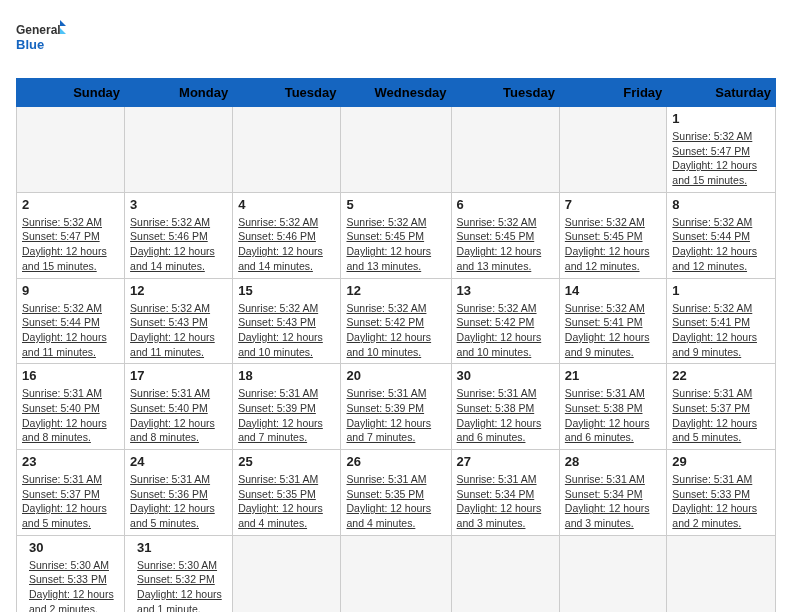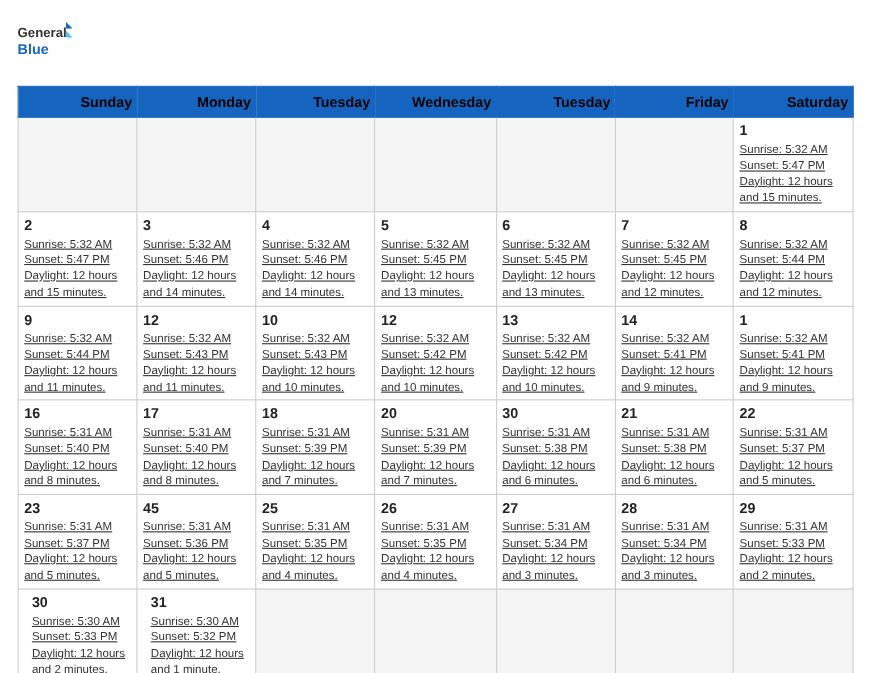--- a/index.html
+++ b/index.html
@@ -171,21 +171,21 @@
 Sunset: 5:44 PM
 Daylight: 12 hours and 11 minutes.</div>
         </td>
         <td>
           <div class="day-number">12</div>
           <div class="day-info" style="white-space: pre-line;">Sunrise: 5:32 AM
 Sunset: 5:43 PM
 Daylight: 12 hours and 11 minutes.</div>
         </td>
         <td>
-          <div class="day-number">10</div>
+          <div class="day-number">15</div>
           <div class="day-info" style="white-space: pre-line;">Sunrise: 5:32 AM
 Sunset: 5:43 PM
 Daylight: 12 hours and 10 minutes.</div>
         </td>
         <td>
           <div class="day-number">12</div>
           <div class="day-info" style="white-space: pre-line;">Sunrise: 5:32 AM
 Sunset: 5:42 PM
 Daylight: 12 hours and 10 minutes.</div>
         </td>
@@ -253,21 +253,21 @@
         </td>
       </tr>
       <tr>
         <td>
           <div class="day-number">23</div>
           <div class="day-info" style="white-space: pre-line;">Sunrise: 5:31 AM
 Sunset: 5:37 PM
 Daylight: 12 hours and 5 minutes.</div>
         </td>
         <td>
-          <div class="day-number">45</div>
+          <div class="day-number">24</div>
           <div class="day-info" style="white-space: pre-line;">Sunrise: 5:31 AM
 Sunset: 5:36 PM
 Daylight: 12 hours and 5 minutes.</div>
         </td>
         <td>
           <div class="day-number">25</div>
           <div class="day-info" style="white-space: pre-line;">Sunrise: 5:31 AM
 Sunset: 5:35 PM
 Daylight: 12 hours and 4 minutes.</div>
         </td>

